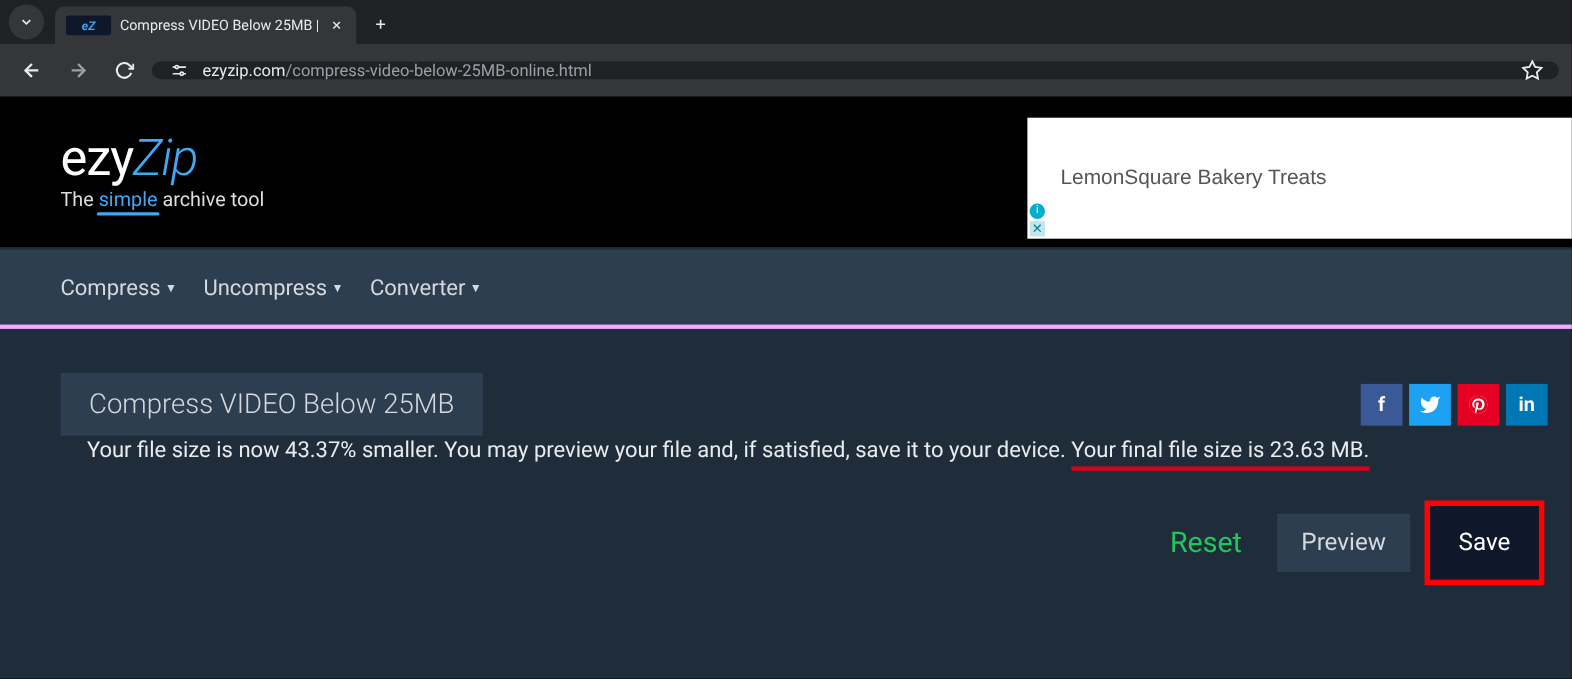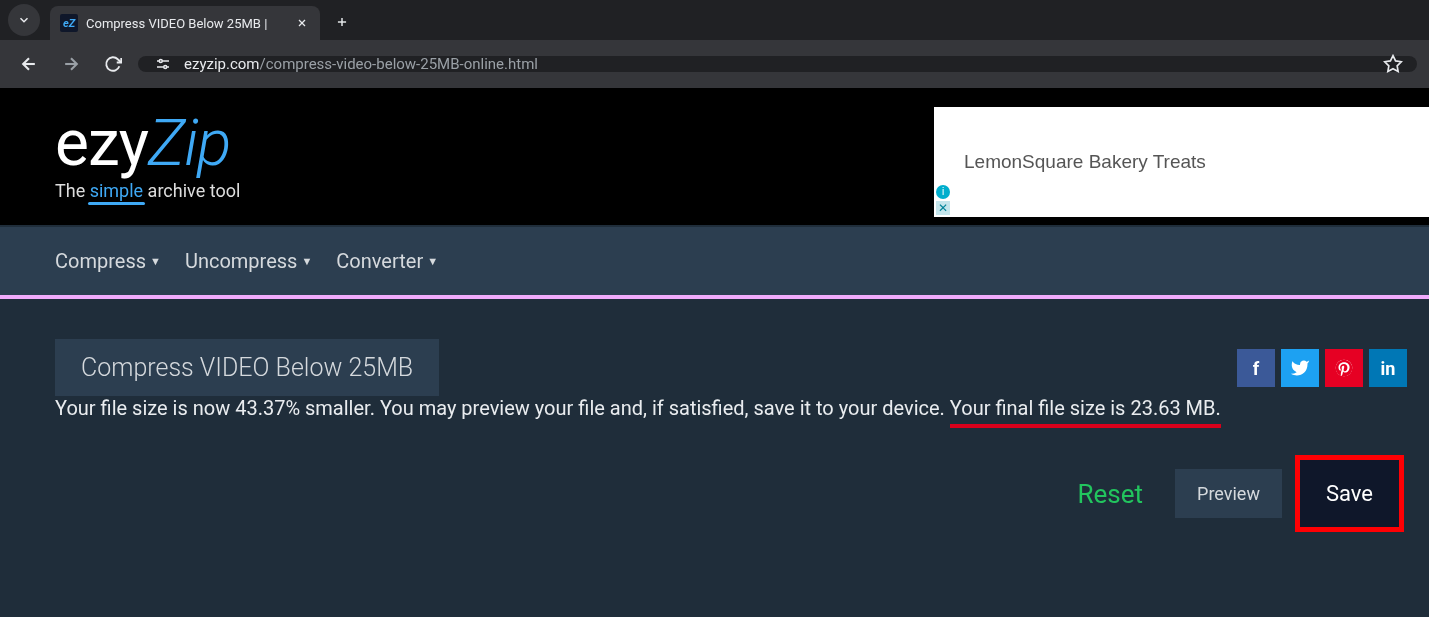--- a/index.html
+++ b/index.html
@@ -35,21 +35,21 @@
       border-radius: 8px 8px 0 0;
       display: flex;
       align-items: center;
       padding: 0 10px;
       gap: 8px;
       min-width: 270px;
       color: #e8eaed;
       font-size: 13px;
     }
     .tab-favicon {
-      width: 18px;
+      width: 41px;
       height: 18px;
       background: #0f172a;
       color: #3fa9f5;
       font-size: 11px;
       font-weight: bold;
       display: flex;
       align-items: center;
       justify-content: center;
       border-radius: 2px;
       font-style: italic;
@@ -120,21 +120,21 @@
     .page-header {
       height: 137px;
       background: #000;
       display: flex;
       justify-content: space-between;
       align-items: center;
       padding-left: 55px;
     }
     .logo-block { color: #fff; }
     .logo-text {
-      font-size: 64px;
+      font-size: 46px;
       font-weight: 400;
       letter-spacing: -1px;
       line-height: 1;
     }
     .logo-text .ezy { color: #fff; }
     .logo-text .zip { color: #3fa9f5; font-style: italic; font-weight: 300; }
     .logo-tagline {
       font-size: 18px;
       color: #ddd;
       margin-top: 4px;
@@ -255,20 +255,21 @@
       color: #e9ecef;
       font-size: 34px;
       font-weight: 400;
       margin-top: 28px;
       margin-bottom: 14px;
     }
     .complete-text {
       color: #e9ecef;
       font-size: 20px;
       font-weight: 400;
+      margin-left: 24px;
     }
     .underline-highlight {
       position: relative;
     }
     .underline-highlight::after {
       content: '';
       position: absolute;
       left: 0;
       right: 0;
       bottom: -8px;
@@ -284,21 +285,21 @@
       padding-right: 0;
     }
     .btn-reset {
       color: #22c55e;
       font-size: 26px;
       padding: 12px 14px;
     }
     .btn-preview {
       background: #2c3e50;
       color: #d5d9dd;
-      font-size: 18px;
+      font-size: 22px;
       padding: 14px 22px;
     }
     .btn-save {
       background: #0f172a;
       color: #fff;
       font-size: 22px;
       padding: 21px 26px;
       outline: 5px solid #ff0004;
     }
     svg { display: block; }

